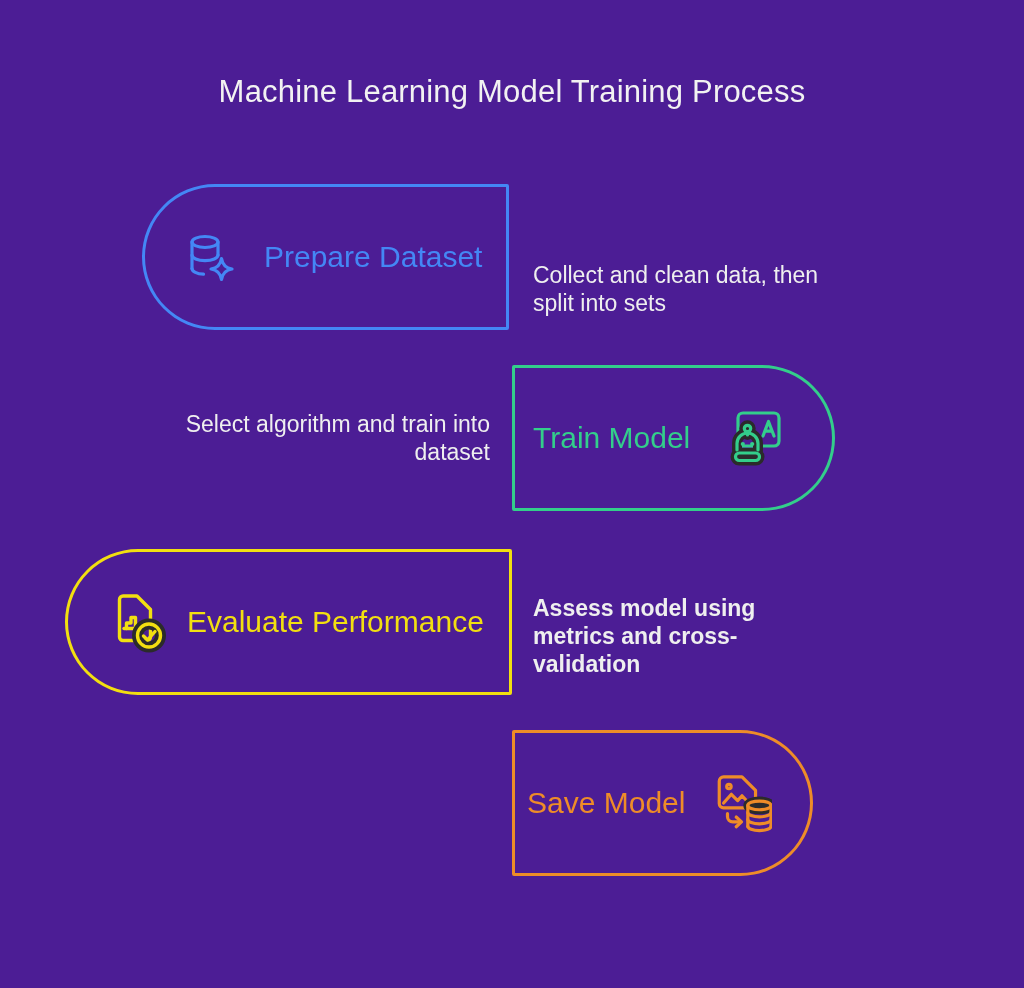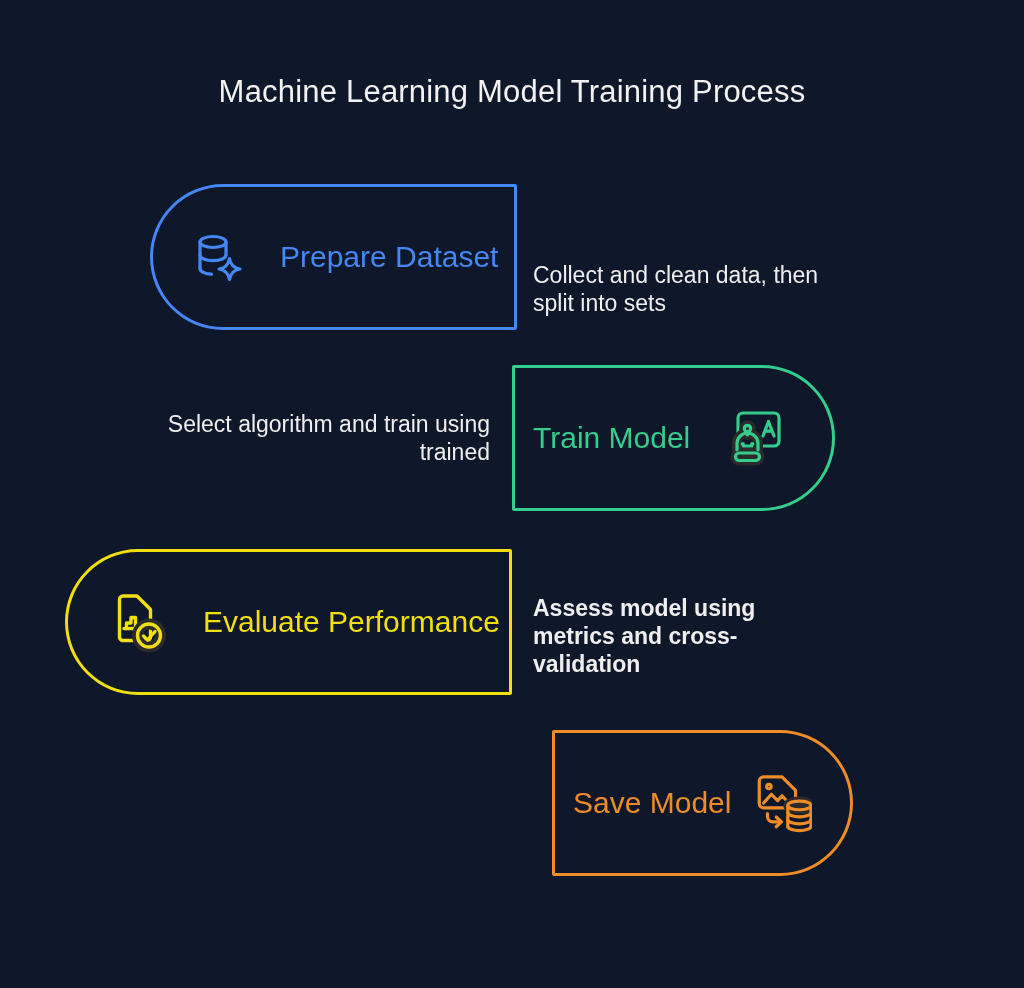--- a/index.html
+++ b/index.html
@@ -1,45 +1,45 @@
 <!DOCTYPE html>
 <html><head>
 <meta charset="utf-8">
 <style>
   html,body{margin:0;padding:0;background:#2b2b2b;}
   .canvas{
-    position:relative;width:1024px;height:988px;background:#0f172a;
+    position:relative;width:1024px;height:988px;background:#4c1d95;
     font-family:"Liberation Sans",sans-serif;overflow:hidden;
   }
   .title{
     position:absolute;left:0;top:74px;width:100%;text-align:center;
     font-size:31px;font-weight:500;color:#f2f2f2;letter-spacing:.2px;
   }
   .shape{
     position:absolute;height:146px;box-sizing:border-box;
     border:3px solid;display:flex;align-items:center;background:transparent;
   }
   .round-left{border-radius:73px 2px 2px 73px;}
   .round-right{border-radius:2px 73px 73px 2px;}
   .step-label{font-size:30px;font-weight:400;white-space:nowrap;}
   .desc{
     position:absolute;font-size:23px;line-height:28px;color:#efefef;font-weight:400;
   }
   .desc.right{text-align:right;}
   
-  #shape-1{left:150px;top:184px;width:367px;border-color:#4487F5;color:#4487F5;padding-left:39px;gap:36px;}
+  #shape-1{left:142px;top:184px;width:367px;border-color:#4487F5;color:#4487F5;padding-left:39px;gap:28px;}
   #desc-1{left:533px;top:229px;width:310px;margin-top:32px;}
   
   #shape-2{left:512px;top:365px;width:323px;border-color:#33CE8B;color:#33CE8B;padding-left:18px;padding-right:49px;justify-content:space-between;}
   #desc-2{left:160px;top:410px;width:330px;}
   
-  #shape-3{left:65px;top:549px;width:447px;border-color:#F2DF10;color:#F2DF10;padding-left:39px;gap:32px;}
+  #shape-3{left:65px;top:549px;width:447px;border-color:#F2DF10;color:#F2DF10;padding-left:39px;gap:16px;}
   #desc-3{left:533px;top:594px;width:310px;font-weight:bold;}
   
-  #shape-4{left:512px;top:730px;width:301px;border-color:#EE8C28;color:#EE8C28;padding-left:18px;padding-right:38px;justify-content:space-between;margin-left:40px;}
+  #shape-4{left:512px;top:730px;width:301px;border-color:#EE8C28;color:#EE8C28;padding-left:12px;padding-right:38px;justify-content:space-between;}
   #desc-4{left:160px;top:775px;width:330px;}
   .icon{flex:none;display:block;}
   svg *{vector-effect:non-scaling-stroke;}
 </style>
 </head>
 <body>
 
 <div class="canvas">
 
   <div class="title">Machine Learning Model Training Process</div>
@@ -71,21 +71,21 @@
       <circle cx="22.5" cy="21.5" r="3.2"></circle>
       <path d="M22.5 24.7 V28"></path>
       <path d="M12 43 v-6.5 a10.5 10.5 0 0 1 21 0 V43"></path>
       <rect x="10.5" y="46" width="24" height="7.5" rx="3.75"></rect>
       <g fill="currentColor" stroke="none">
         <circle cx="17.8" cy="37" r="2.1"></circle>
         <circle cx="27.2" cy="37" r="2.1"></circle>
       </g>
     </svg>
   </div>
-  <div id="desc-2" class="desc right">Select algorithm and train using trained</div>
+  <div id="desc-2" class="desc right">Select algorithm and train into dataset</div>
 
   <div id="shape-3" class="shape round-left">
     <svg class="icon" width="64" height="64" viewBox="0 0 64 64" fill="none" stroke="currentColor" stroke-width="3.4" stroke-linecap="round" stroke-linejoin="round">
       <path d="M30 6 H16 a3.5 3.5 0 0 0 -3.5 3.5 V47 a3.5 3.5 0 0 0 3.5 3.5 H40 a3.5 3.5 0 0 0 3.5 -3.5 V19.5 L30 6 Z"></path>
       <path d="M17 38.5 H31"></path>
       <path d="M19.5 38.5 V33 h4.5 V27.5 h4.5 V38.5"></path>
       <g stroke="#2b2b2b" stroke-width="11">
         <circle cx="42" cy="45.5" r="11.5"></circle>
       </g>
       <circle cx="42" cy="45.5" r="11.5"></circle>

